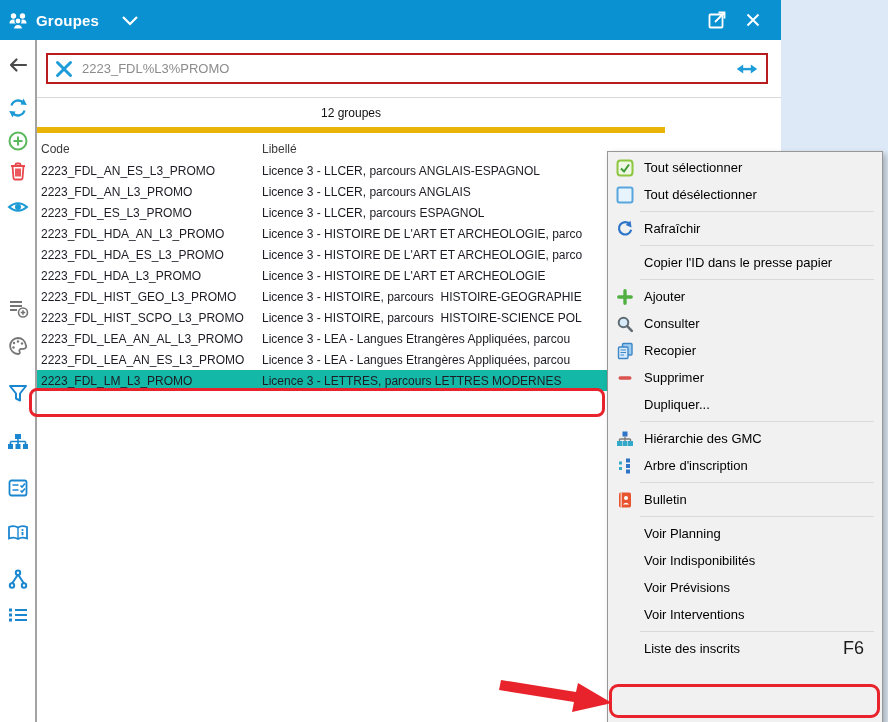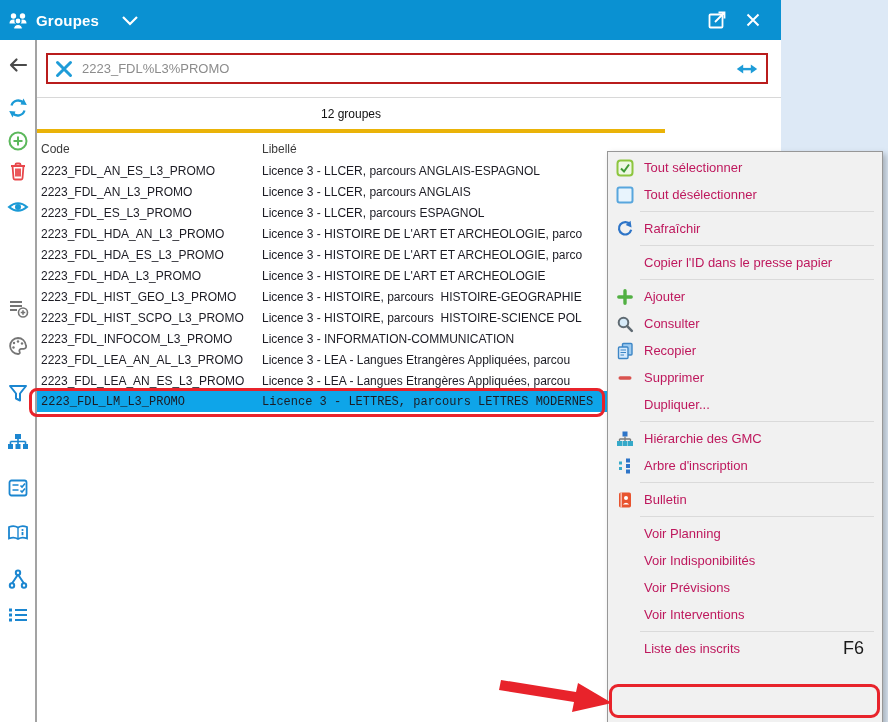--- a/index.html
+++ b/index.html
@@ -25,39 +25,39 @@
   .side-ic{position:absolute;left:7px;width:22px;height:22px;cursor:pointer;}
 
   
   .panel{position:absolute;left:37px;top:40px;width:744px;height:682px;background:#fff;z-index:2;}
   .search-box{position:absolute;left:9px;top:13px;width:722px;height:31px;border:2px solid #b91c1c;
               background:#fff;display:flex;align-items:center;box-sizing:border-box;cursor:text;}
   .search-x{width:20px;height:20px;margin-left:6px;cursor:pointer;flex:0 0 auto;}
   .search-value{margin-left:8px;font-size:13px;color:#8c8c8c;flex:1;white-space:pre;}
   .search-expand{width:22px;height:14px;margin-right:8px;cursor:pointer;flex:0 0 auto;}
   .div1{position:absolute;left:0;top:57px;width:744px;height:1px;background:#d8d8d8;}
-  .count-bar{position:absolute;left:0;top:58px;width:628px;height:35px;border-bottom:4px solid #eab308;
+  .count-bar{position:absolute;left:0;top:58px;width:628px;height:35px;border-bottom:6px solid #eab308;
              display:flex;align-items:center;justify-content:center;font-size:12px;color:#111;
              box-sizing:border-box;}
   .table{position:absolute;left:0;top:93px;width:744px;}
   .thead{position:relative;height:27px;font-size:12px;color:#3c3c3c;}
   .th-code{position:absolute;left:4px;top:9px;}
   .th-lib{position:absolute;left:225px;top:9px;}
   .trow{position:relative;height:21px;font-size:12px;color:#1c1c24;cursor:default;}
-  .trow.selected{background:#0ea5e9;font-family:Liberation Mono, monospace;}
+  .trow.selected{background:#14b8a6;}
   .c-code{position:absolute;left:4px;top:4px;white-space:pre;}
   .c-lib{position:absolute;left:225px;top:4px;white-space:pre;}
 
   
   .menu{position:absolute;left:607px;top:151px;width:276px;height:575px;background:#f1f1f1;
         border:1px solid #979797;box-shadow:3px 3px 6px rgba(0,0,0,.25);box-sizing:border-box;
         padding-top:2px;z-index:5;}
   .mi{position:relative;height:27px;display:flex;align-items:center;cursor:pointer;}
   .mi-ic{width:18px;height:18px;margin-left:8px;flex:0 0 auto;display:inline-flex;}
-  .mi-label{margin-left:10px;font-size:13px;color:#be185d;white-space:pre;}
+  .mi-label{margin-left:10px;font-size:13px;color:#000000;white-space:pre;}
   .mi-shortcut{position:absolute;right:18px;font-size:18px;color:#1a1a1a;}
   .msep{height:1px;background:#dadada;margin:3px 8px 3px 32px;}
 
   
   .ann-row-box{position:absolute;left:29px;top:388px;width:576px;height:29px;border:3px solid #e8232b;
                border-radius:8px;z-index:4;pointer-events:none;box-sizing:border-box;}
   .ann-menu-box{position:absolute;left:609px;top:684px;width:271px;height:34px;border:3px solid #e8232b;
                 border-radius:9px;z-index:7;pointer-events:none;box-sizing:border-box;}
   .ann-arrow{position:absolute;left:498px;top:676px;width:118px;height:42px;z-index:8;pointer-events:none;}
 
@@ -249,24 +249,20 @@
     </div>
     <div class="trow">
       <span class="c-code">2223_FDL_HIST_GEO_L3_PROMO</span>
       <span class="c-lib">Licence 3 - HISTOIRE, parcours  HISTOIRE-GEOGRAPHIE</span>
     </div>
     <div class="trow">
       <span class="c-code">2223_FDL_HIST_SCPO_L3_PROMO</span>
       <span class="c-lib">Licence 3 - HISTOIRE, parcours  HISTOIRE-SCIENCE POL</span>
     </div>
     <div class="trow">
-      <span class="c-code">2223_FDL_INFOCOM_L3_PROMO</span>
-      <span class="c-lib">Licence 3 - INFORMATION-COMMUNICATION</span>
-    </div>
-    <div class="trow">
       <span class="c-code">2223_FDL_LEA_AN_AL_L3_PROMO</span>
       <span class="c-lib">Licence 3 - LEA - Langues Etrangères Appliquées, parcou</span>
     </div>
     <div class="trow">
       <span class="c-code">2223_FDL_LEA_AN_ES_L3_PROMO</span>
       <span class="c-lib">Licence 3 - LEA - Langues Etrangères Appliquées, parcou</span>
     </div>
     <div class="trow selected">
       <span class="c-code">2223_FDL_LM_L3_PROMO</span>
       <span class="c-lib">Licence 3 - LETTRES, parcours LETTRES MODERNES</span>

